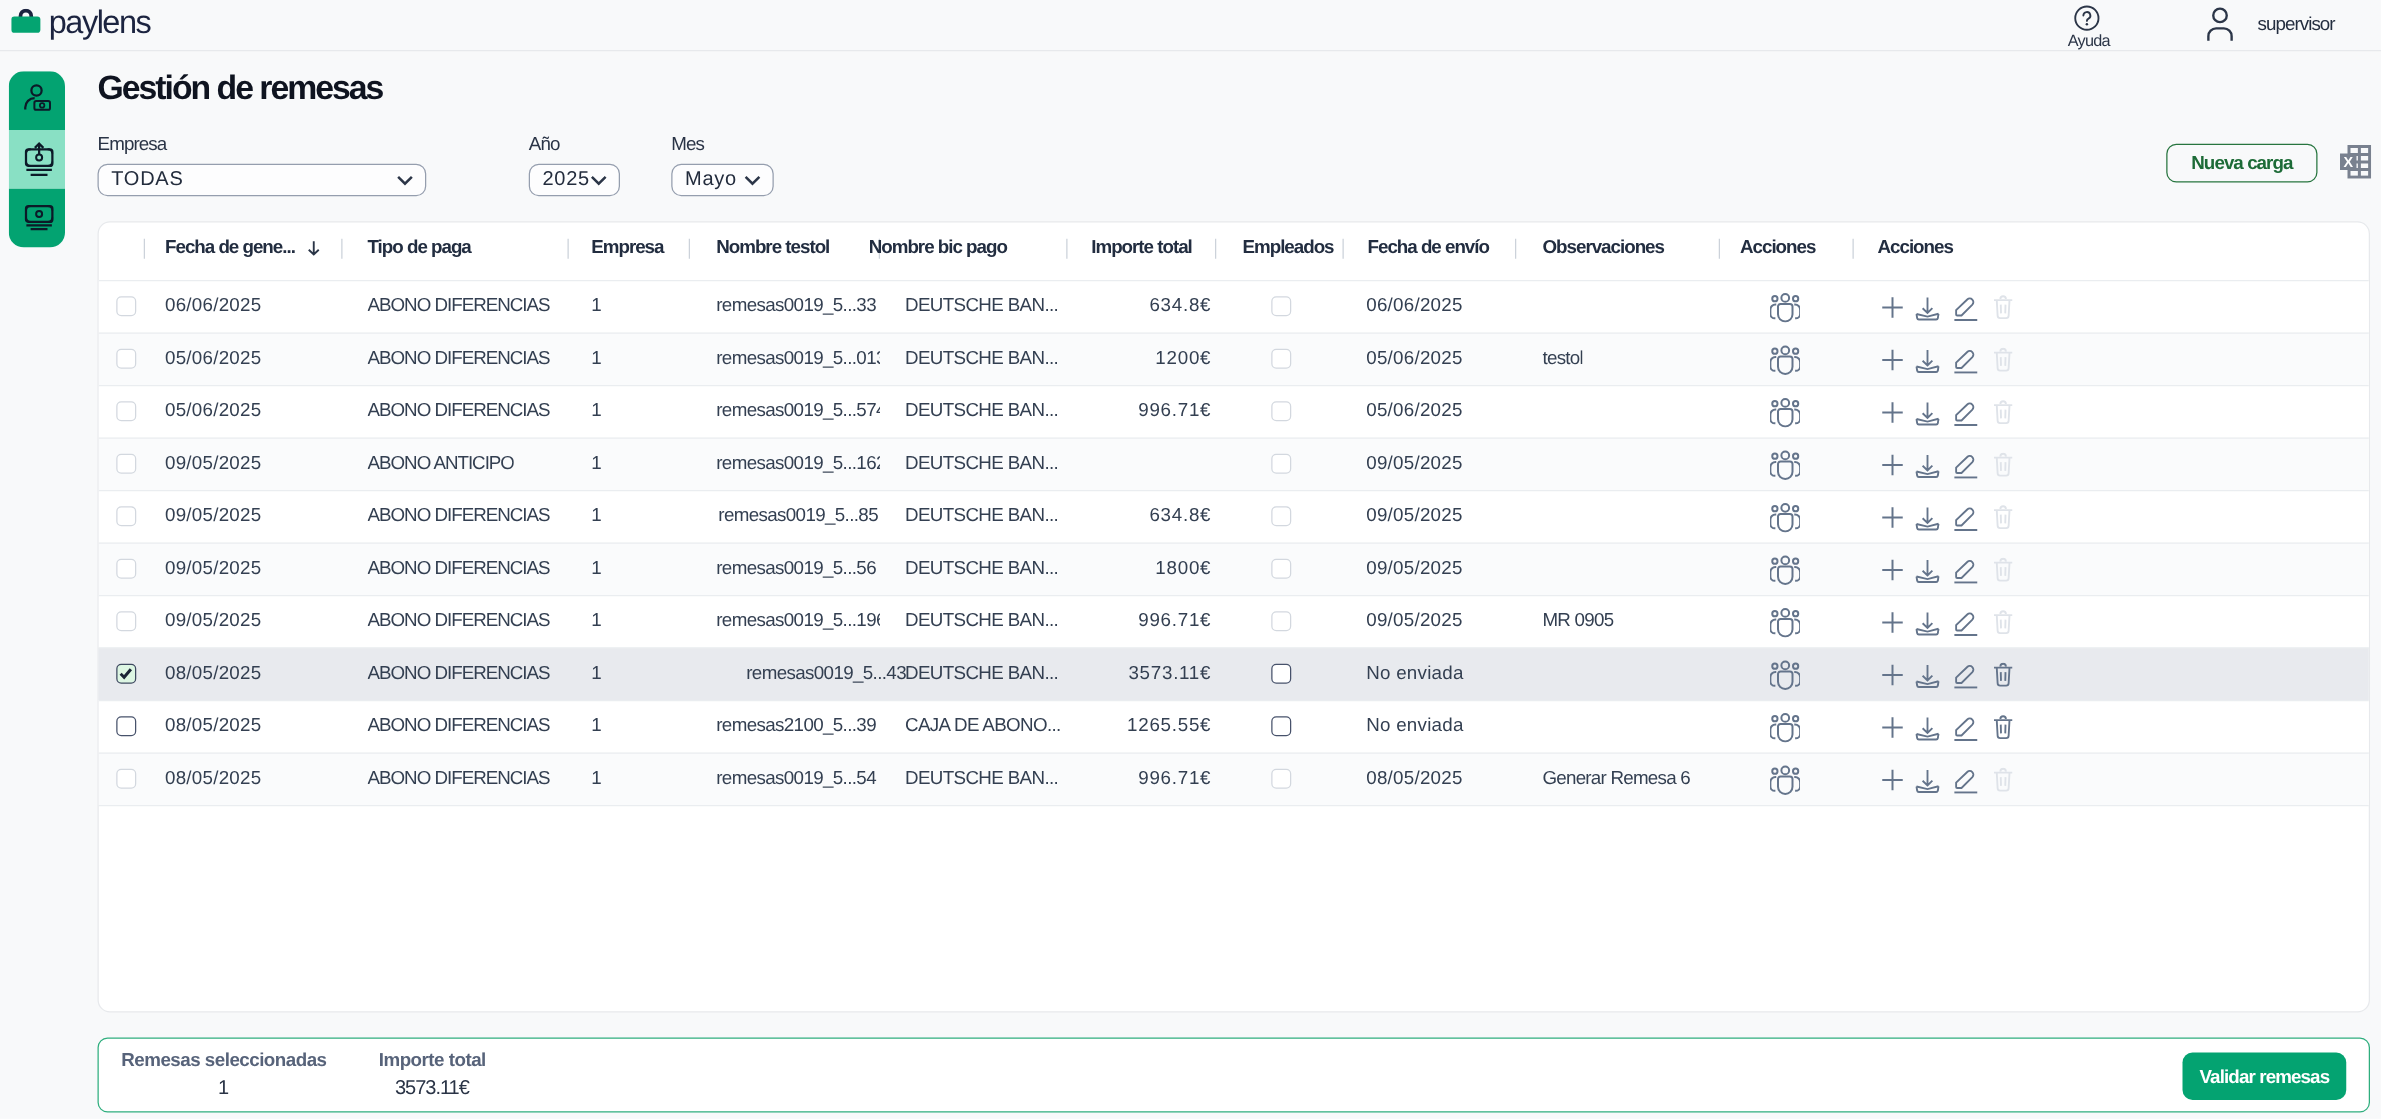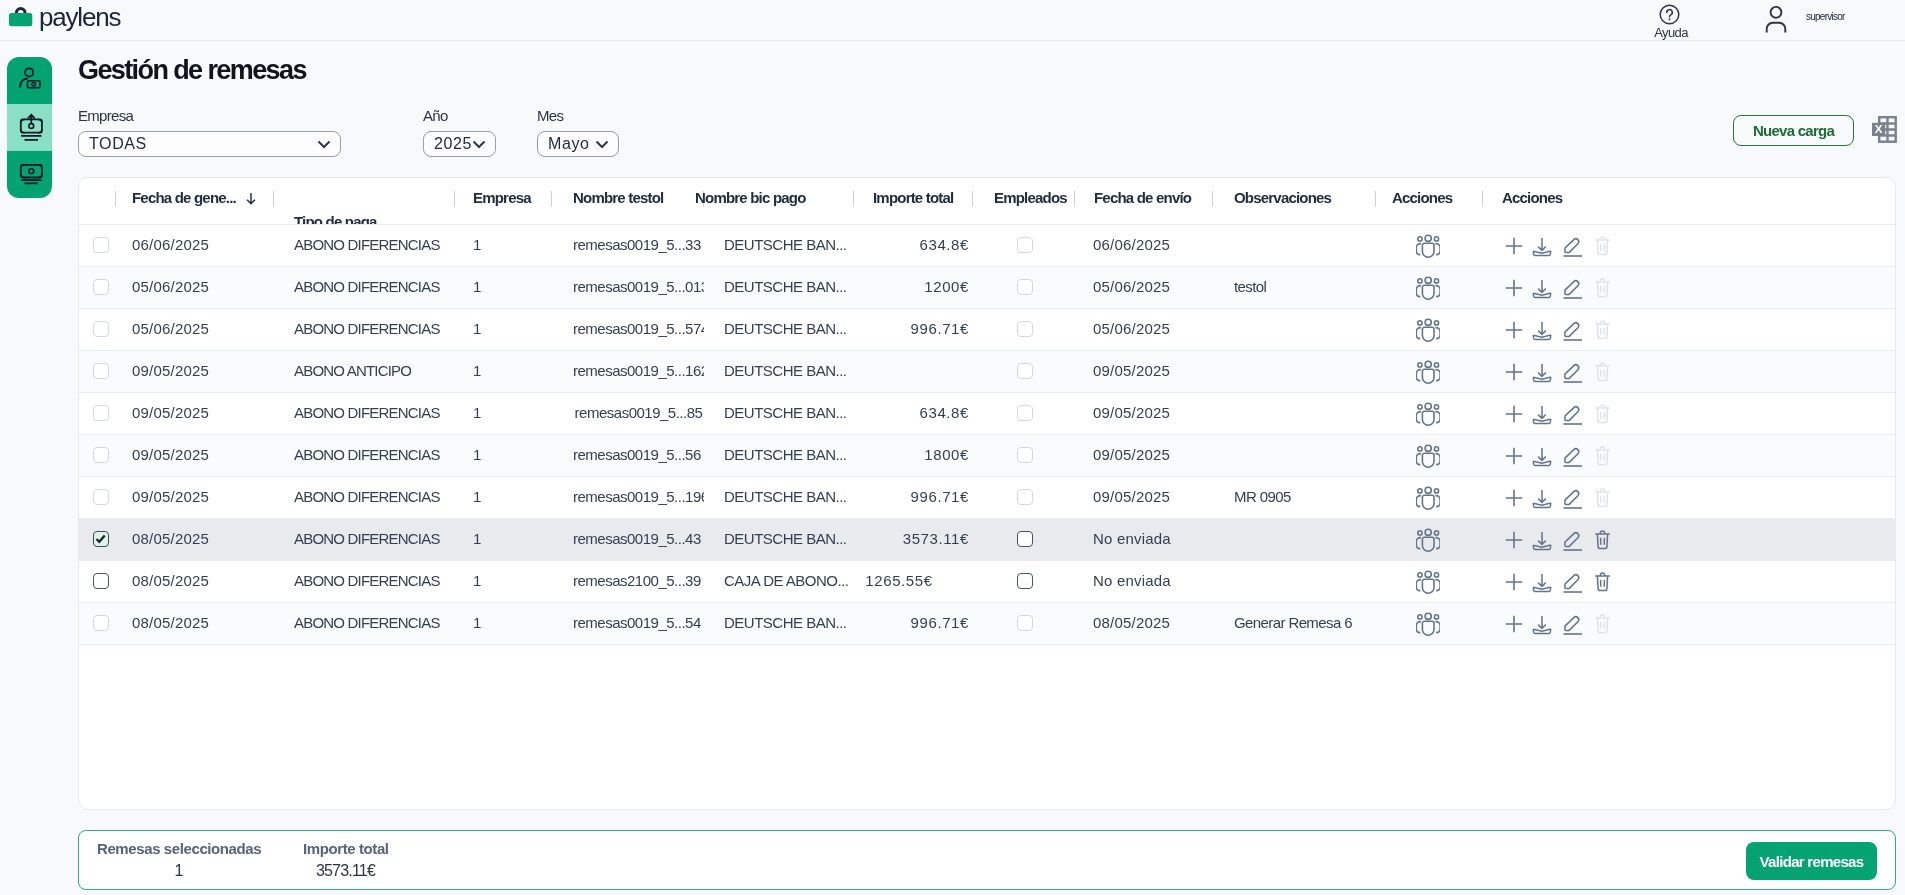--- a/index.html
+++ b/index.html
@@ -4,21 +4,21 @@
 <style>
 * { margin:0; padding:0; box-sizing:border-box; }
 html,body { width:1905px; height:895px; overflow:hidden; }
 body { font-family:"Liberation Sans", sans-serif; background:#f8f9fa; position:relative; color:#333f51; }
 .abs { position:absolute; }
 
 
 .topbar { position:absolute; left:0; top:0; width:1905px; height:41px; border-bottom:1px solid #e7e9ec; }
 .logo-txt { position:absolute; left:39px; top:2px; font-size:26px; color:#1c2440; letter-spacing:-1.2px; }
 .ayuda { position:absolute; left:1651px; top:25px; width:40px; text-align:center; font-size:13px; color:#2c3648; letter-spacing:-0.6px; }
-.sup { position:absolute; left:1806px; top:11px; font-size:10px; color:#232d3f; letter-spacing:-0.75px; }
+.sup { position:absolute; left:1806px; top:11px; font-size:15px; color:#232d3f; letter-spacing:-0.75px; }
 
 
 .sidebar { position:absolute; left:7px; top:57px; width:45px; height:141px; border-radius:12px; overflow:hidden; }
 .sb-cell { width:45px; height:47px; background:#03a371; display:flex; align-items:center; justify-content:center; }
 .sb-cell.sel { background:#89e0c4; }
 
 
 .title { position:absolute; left:78px; top:55px; font-size:27px; font-weight:bold; color:#0f1420; letter-spacing:-1.6px; }
 
 
@@ -137,21 +137,21 @@
       <div class="sep" style="left:375px;"></div>
       <div class="sep" style="left:472px;"></div>
       <div class="sep" style="left:624px;"></div>
       <div class="sep" style="left:774px;"></div>
       <div class="sep" style="left:893px;"></div>
       <div class="sep" style="left:995px;"></div>
       <div class="sep" style="left:1133px;"></div>
       <div class="sep" style="left:1296px;"></div>
       <div class="sep" style="left:1403px;"></div>
       <div class="th" style="left:53px;">Fecha de gene...</div>
-      <div class="th" style="left:215px;margin-top:24px;">Tipo de paga</div>
+      <div class="th" style="left:215px;">Tipo de paga</div>
       <div class="th" style="left:394px;">Empresa</div>
       <div class="th" style="left:494px;">Nombre testol</div>
       <div class="th" style="left:616px;">Nombre bic pago</div>
       <div class="th" style="left:794px;">Importe total</div>
       <div class="th" style="left:915px;">Empleados</div>
       <div class="th" style="left:1015px;">Fecha de envío</div>
       <div class="th" style="left:1155px;">Observaciones</div>
       <div class="th" style="left:1313px;">Acciones</div>
       <div class="th" style="left:1423px;">Acciones</div>
       <svg class="abs" style="left:166px; top:14px;" width="12" height="13" viewBox="0 0 12 13" fill="none" stroke="#2a3547" stroke-width="1.5">
@@ -405,21 +405,21 @@
     </div>
     <div class="row" style="top:340px; background:#e8eaee;">
       <div class="abs" style="left:14px; top:12px; width:16px; height:16px; border-radius:4px; border:1.5px solid #3e4960; background:#ddf6e3;">
         <svg width="13" height="13" viewBox="0 0 13 13" style="position:absolute;left:0px;top:0px;">
           <path d="M2.5 7 L5.3 9.8 L10.7 3.4" fill="none" stroke="#1c2436" stroke-width="2.4"></path>
         </svg>
       </div>
       <div class="cell" style="left:53px; letter-spacing:0.2px;">08/05/2025</div>
       <div class="cell" style="left:215px; letter-spacing:-0.8px;">ABONO DIFERENCIAS</div>
       <div class="cell" style="left:394px;">1</div>
-      <div class="cell" style="left:494px; width:131px; letter-spacing:-0.5px;">remesas0019_5...43</div>
+      <div class="cell" style="left:518px; width:131px; letter-spacing:-0.5px;">remesas0019_5...43</div>
       <div class="cell" style="left:645px; width:126px; letter-spacing:-0.5px;">DEUTSCHE BAN...</div>
       <div class="cell" style="left:750px; width:140px; text-align:right; letter-spacing:0.6px;">3573.11€</div>
       <div class="abs" style="left:938px; top:12px; width:16px; height:16px; border-radius:4px; border:1.5px solid #47526b; background:#fff;"></div>
       <div class="cell" style="left:1014px; letter-spacing:0.2px;">No enviada</div>
       <div class="cell" style="left:1155px; letter-spacing:-0.6px;"></div>
       <div class="icon" style="left:1337px; top:9px;"><svg width="24" height="24" viewBox="0 0 24 24" fill="none" stroke="#64748b" stroke-width="1.6">
 <circle cx="12.2" cy="4.3" r="3.1"></circle>
           <circle cx="3.9" cy="4.9" r="2.1"></circle>
           <circle cx="20.5" cy="4.9" r="2.1"></circle>
 <path d="M6.4 11.2 a2 2 0 0 1 2 -2 h7.6 a2 2 0 0 1 2 2 v6.2 a5.8 5.8 0 0 1 -11.6 0 z"></path>
@@ -442,21 +442,21 @@
 <path d="M6.3 3.2 a2.2 2.2 0 0 1 4.4 0 M1.2 4.1 H15.8 M3.4 4.1 L4.1 16.6 a2 2 0 0 0 2 1.9 h4.8 a2 2 0 0 0 2 -1.9 L13.6 4.1 M6.6 7.7 l.2 7 M10.4 7.7 l-.2 7"></path>
 </svg></div>
     </div>
     <div class="row" style="top:382px; background:#ffffff;">
       <div class="abs" style="left:14px; top:12px; width:16px; height:16px; border-radius:4px; border:1.5px solid #47526b; background:#fff;"></div>
       <div class="cell" style="left:53px; letter-spacing:0.2px;">08/05/2025</div>
       <div class="cell" style="left:215px; letter-spacing:-0.8px;">ABONO DIFERENCIAS</div>
       <div class="cell" style="left:394px;">1</div>
       <div class="cell" style="left:494px; width:131px; letter-spacing:-0.5px;">remesas2100_5...39</div>
       <div class="cell" style="left:645px; width:126px; letter-spacing:-0.5px;">CAJA DE ABONO...</div>
-      <div class="cell" style="left:750px; width:140px; text-align:center; letter-spacing:0.6px;">1265.55€</div>
+      <div class="cell" style="left:750px; width:140px; text-align:right; letter-spacing:0.6px;">1265.55€</div>
       <div class="abs" style="left:938px; top:12px; width:16px; height:16px; border-radius:4px; border:1.5px solid #47526b; background:#fff;"></div>
       <div class="cell" style="left:1014px; letter-spacing:0.2px;">No enviada</div>
       <div class="cell" style="left:1155px; letter-spacing:-0.6px;"></div>
       <div class="icon" style="left:1337px; top:9px;"><svg width="24" height="24" viewBox="0 0 24 24" fill="none" stroke="#64748b" stroke-width="1.6">
 <circle cx="12.2" cy="4.3" r="3.1"></circle>
           <circle cx="3.9" cy="4.9" r="2.1"></circle>
           <circle cx="20.5" cy="4.9" r="2.1"></circle>
 <path d="M6.4 11.2 a2 2 0 0 1 2 -2 h7.6 a2 2 0 0 1 2 2 v6.2 a5.8 5.8 0 0 1 -11.6 0 z"></path>
 <path d="M5 9.6 h-0.6 a4.1 4.1 0 0 0 -4.1 4.1 v3.4 a3.5 3.5 0 0 0 3.5 3.5 h0.5"></path>
 <path d="M19.4 9.6 h0.6 a4.1 4.1 0 0 1 4.1 4.1 v3.4 a3.5 3.5 0 0 1 -3.5 3.5 h-0.5"></path>

